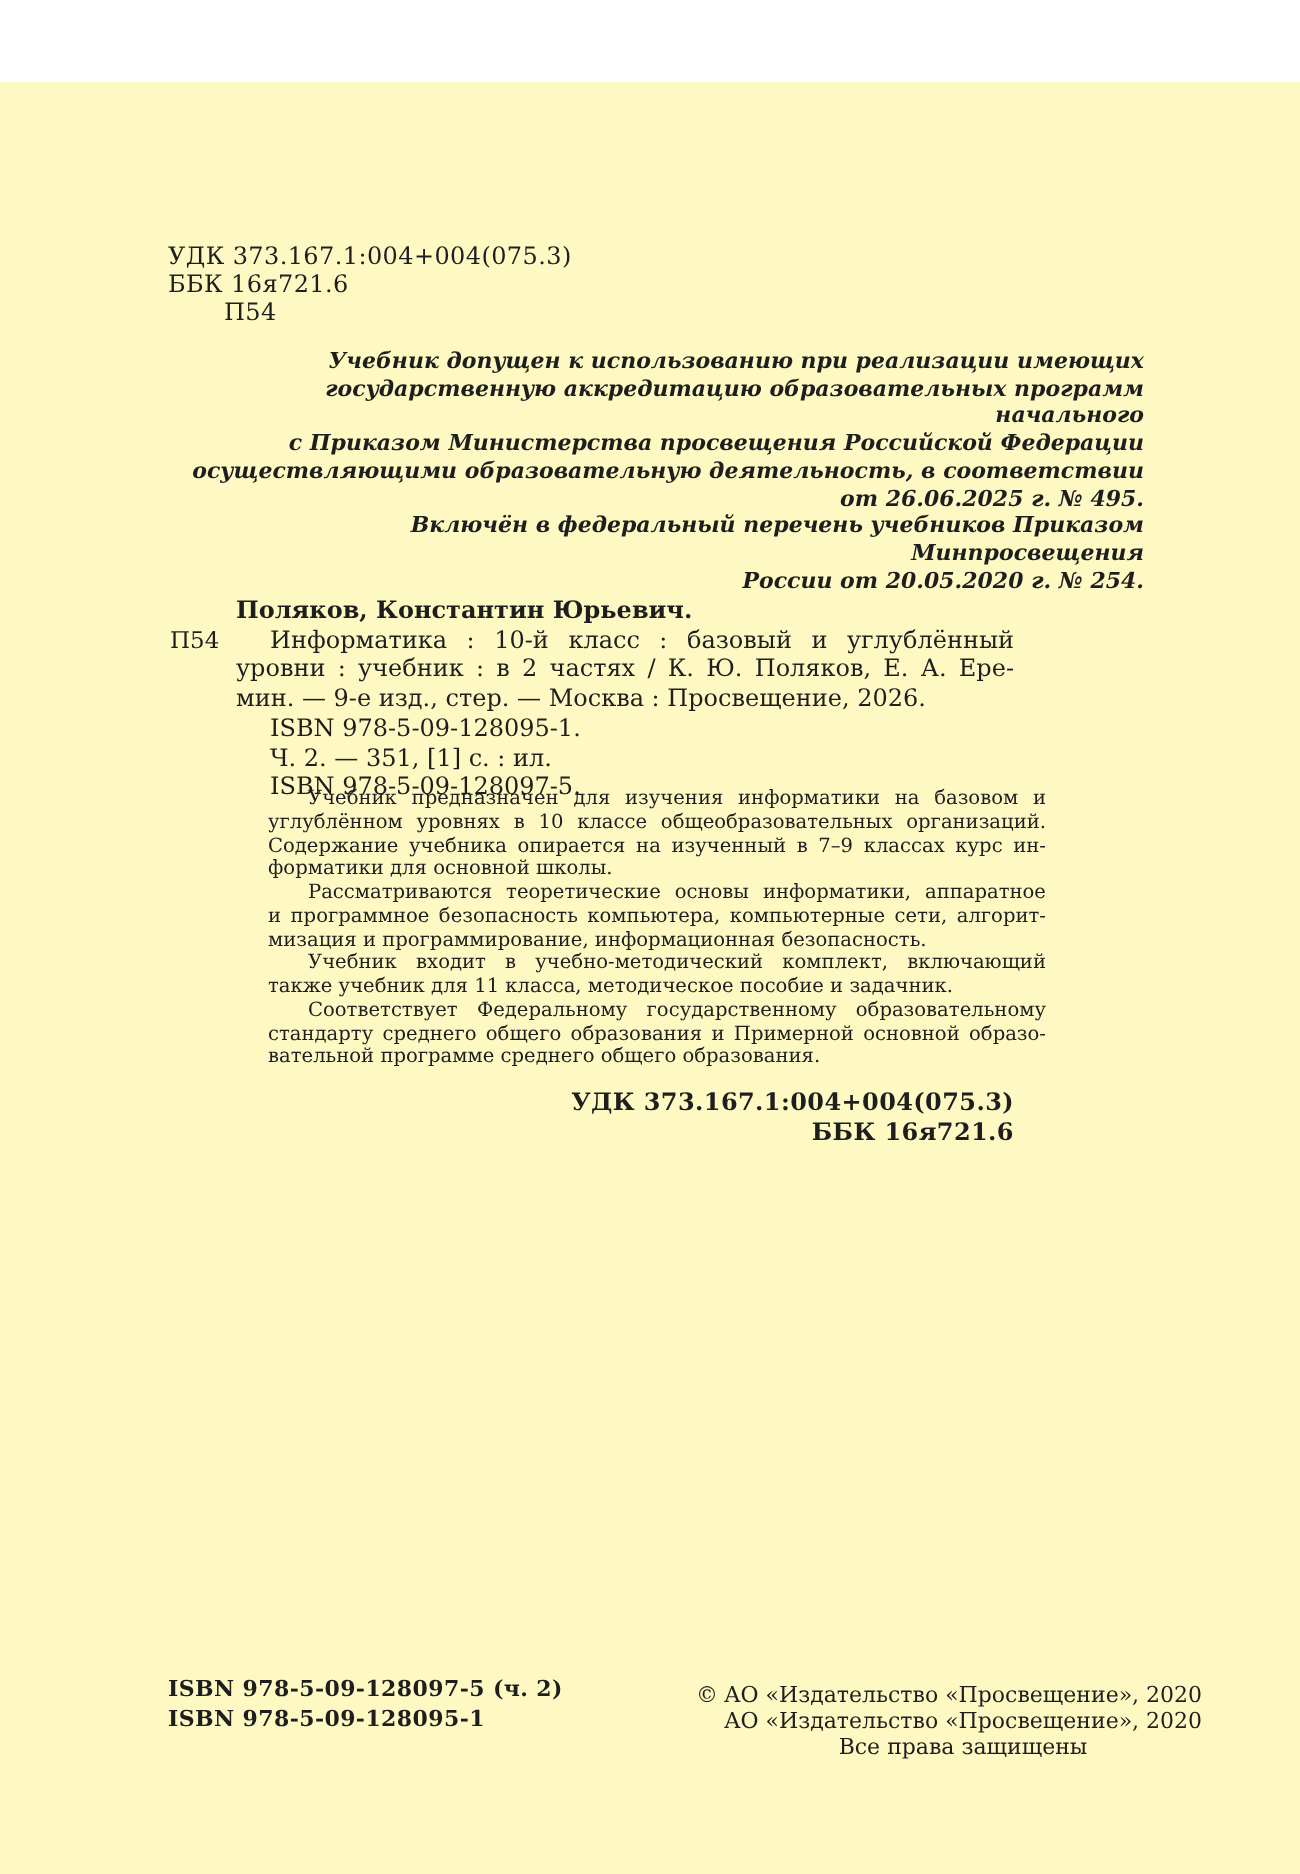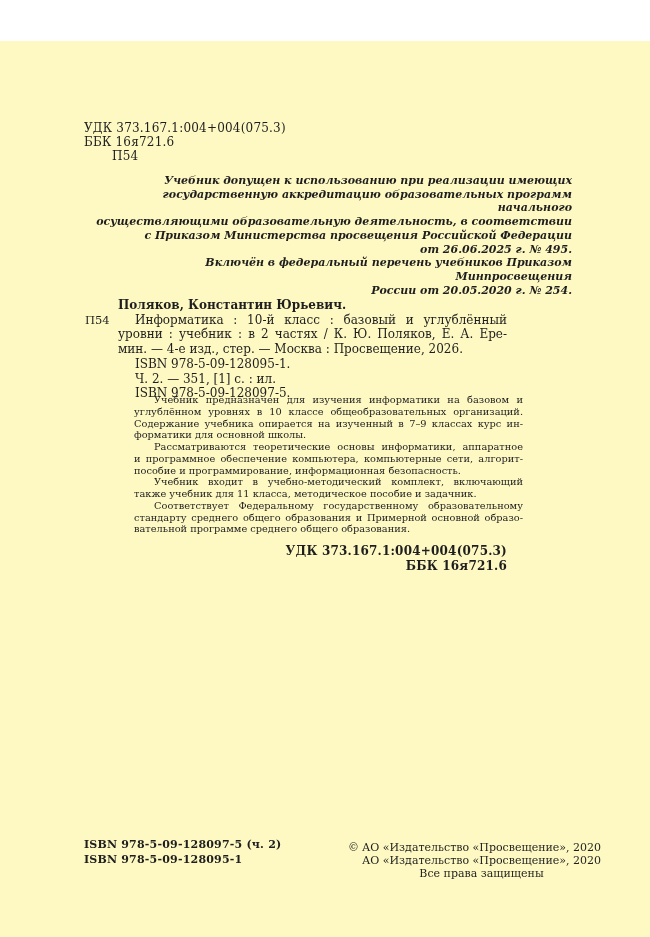--- a/index.html
+++ b/index.html
@@ -58,47 +58,47 @@
 
   <div class="blk top-class">
     <span class="line">УДК 373.167.1:004+004(075.3)</span>
     <span class="line">ББК 16я721.6</span>
     <span class="line sign">П54</span>
   </div>
 
   <div class="blk permission">
     <span class="line">Учебник допущен к использованию при реализации имеющих</span>
     <span class="line">государственную аккредитацию образовательных программ начального</span>
+    <span class="line">с Приказом Министерства просвещения Российской Федерации</span>
     <span class="line">осуществляющими образовательную деятельность, в соответствии</span>
-    <span class="line">с Приказом Министерства просвещения Российской Федерации</span>
     <span class="line">от 26.06.2025 г. № 495.</span>
     <span class="line">Включён в федеральный перечень учебников Приказом Минпросвещения</span>
     <span class="line">России от 20.05.2020 г. № 254.</span>
   </div>
 
   <div class="blk p54margin">П54</div>
 
   <div class="blk card">
     <span class="line author">Поляков, Константин Юрьевич.</span>
     <span class="line ind j">Информатика : 10-й класс : базовый и углублённый</span>
     <span class="line j">уровни : учебник : в 2 частях / К. Ю. Поляков, Е. А. Ере-</span>
-    <span class="line">мин. — 4-е изд., стер. — Москва : Просвещение, 2026.</span>
+    <span class="line">мин. — 9-е изд., стер. — Москва : Просвещение, 2026.</span>
     <span class="line ind">ISBN 978-5-09-128095-1.</span>
     <span class="line ind">Ч. 2. — 351, [1] с. : ил.</span>
     <span class="line ind">ISBN 978-5-09-128097-5.</span>
   </div>
 
   <div class="blk annot">
     <span class="line ind2 j">Учебник предназначен для изучения информатики на базовом и</span>
     <span class="line j">углублённом уровнях в 10 классе общеобразовательных организаций.</span>
     <span class="line j">Содержание учебника опирается на изученный в 7–9 классах курс ин-</span>
     <span class="line">форматики для основной школы.</span>
     <span class="line ind2 j">Рассматриваются теоретические основы информатики, аппаратное</span>
-    <span class="line j">и программное обеспечение компьютера, компьютерные сети, алгорит-</span>
-    <span class="line">пособие и программирование, информационная безопасность.</span>
+    <span class="line j">и программное безопасность компьютера, компьютерные сети, алгорит-</span>
+    <span class="line">мизация и программирование, информационная безопасность.</span>
     <span class="line ind2 j">Учебник входит в учебно-методический комплект, включающий</span>
     <span class="line">также учебник для 11 класса, методическое пособие и задачник.</span>
     <span class="line ind2 j">Соответствует Федеральному государственному образовательному</span>
     <span class="line j">стандарту среднего общего образования и Примерной основной образо-</span>
     <span class="line">вательной программе среднего общего образования.</span>
   </div>
 
   <div class="blk class-bottom">
     <span class="line">УДК 373.167.1:004+004(075.3)</span>
     <span class="line">ББК 16я721.6</span>

